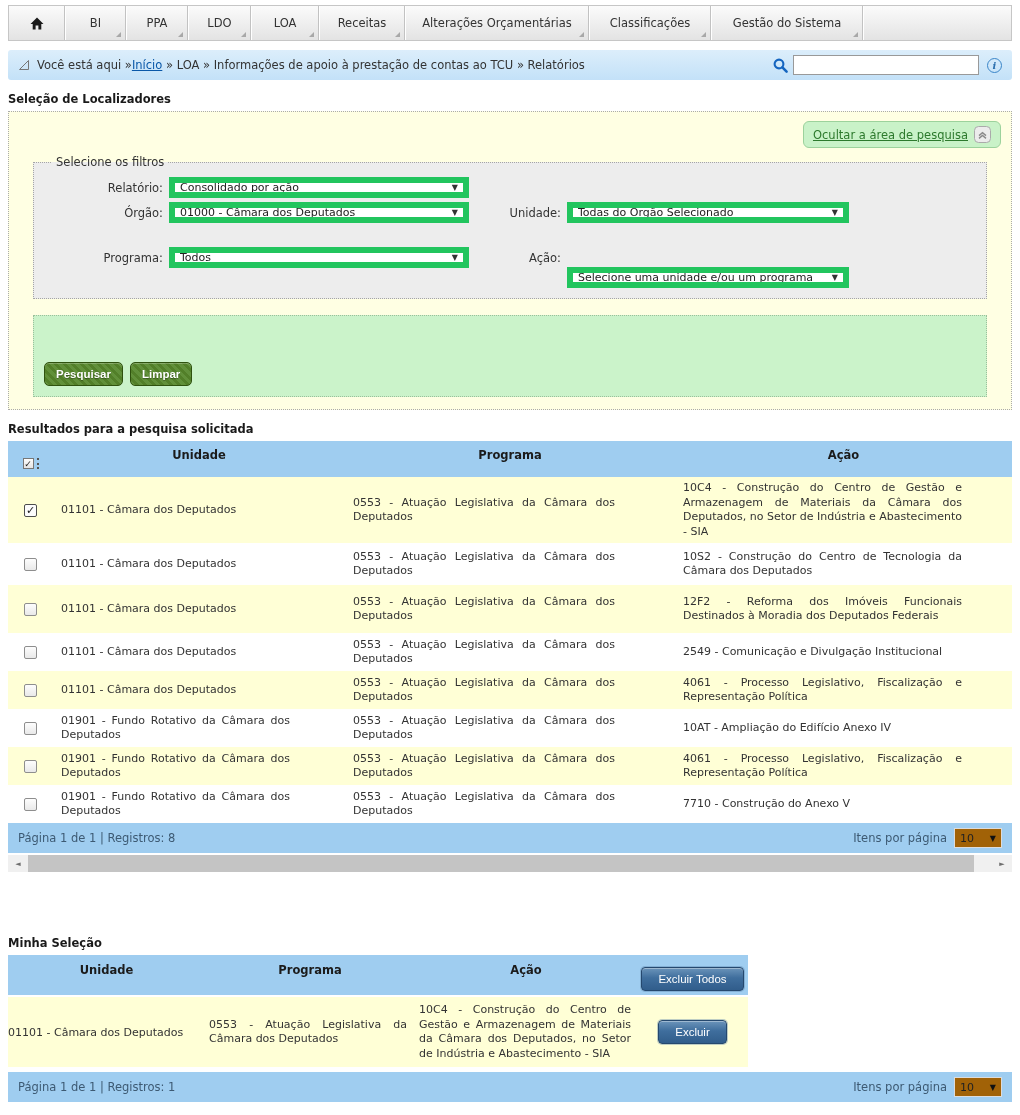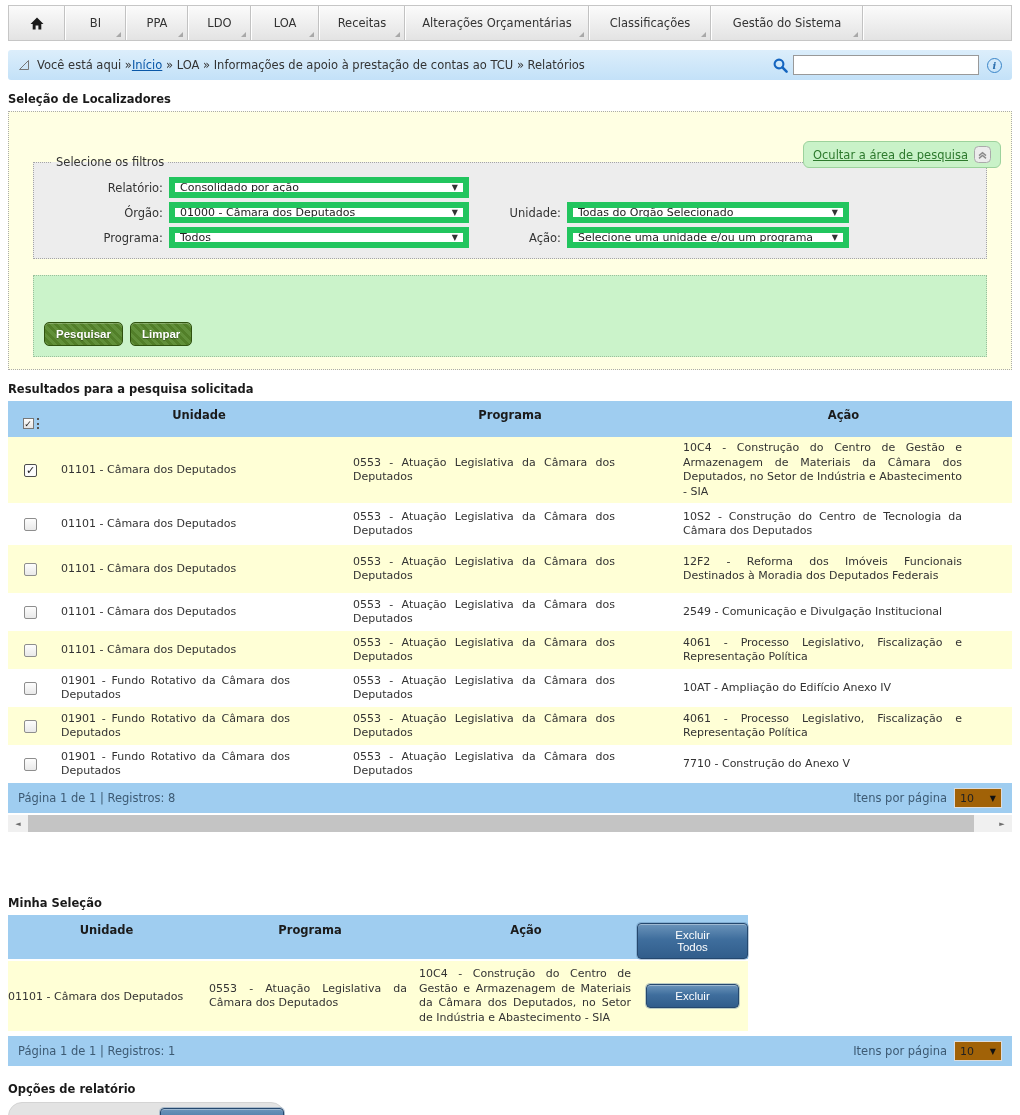--- a/index.html
+++ b/index.html
@@ -42,33 +42,33 @@
   .info-icon { width:15px; height:15px; margin-left:8px; border-radius:50%; border:1.5px solid #3a85c8;
                color:#2b6fae; font-weight:bold; font-size:10px; display:flex; align-items:center; justify-content:center;
                font-family:"DejaVu Serif", serif; font-style:italic; cursor:pointer; }
 
   
   .sec-title { font-weight:bold; font-size:11.5px; color:#1a1a1a; margin:12px 0 5px 0; }
 
   
   .search-panel { border:1px dotted #ababab; background:#ffffe3; padding:9px 12px 10px 12px; position:relative; }
   .hide-btn { position:absolute; top:9px; right:10px; display:flex; align-items:center; gap:6px;
-              background:#c9f2c8; border:1px solid #9cd29c; border-radius:6px; padding:4px 9px; cursor:pointer;margin-top:20px; }
+              background:#c9f2c8; border:1px solid #9cd29c; border-radius:6px; padding:4px 9px; cursor:pointer; }
   .hide-btn a { color:#2d7a2d; font-size:11.5px; }
   .filters-fieldset { margin:34px 12px 0 12px; border:1px dotted #a5a5a5; background:#ededed; padding:8px 12px 10px 12px; }
   .filters-fieldset legend { padding:0 4px; margin-left:6px; color:#333; font-size:11.5px; }
   .filters-grid { display:grid; grid-template-columns:117px 300px 86px 282px; column-gap:6px; row-gap:4px; align-items:center; }
   .flabel { text-align:right; color:#333; font-size:11.5px; }
   .sel { height:21px; background:#fff; border:6px solid #22c55e; display:flex; align-items:center;
          padding:0 5px; cursor:pointer; overflow:hidden; }
   .sel .sel-text { flex:1; white-space:nowrap; overflow:hidden; font-size:11px; color:#222; }
   .sel .caret { font-size:8px; color:#333; margin-left:4px; }
   .g-r1c1{grid-area:1/1;} .g-r1c2{grid-area:1/2;}
   .g-r2c1{grid-area:2/1;} .g-r2c2{grid-area:2/2;} .g-r2c3{grid-area:2/3;} .g-r2c4{grid-area:2/4;}
-  .g-r3c1{grid-area:3/1;} .g-r3c2{grid-area:3/2;} .g-r3c3{grid-area:3/3;} .g-r3c4{grid-area:3/4;}
+  .g-r3c1{grid-area:3/1;} .g-r3c2{grid-area:3/2;} .g-r3c3{grid-area:3/3;} .g-r3c4{grid-area:3/4;margin-top:40px;}
   .green-bar { margin:16px 12px 2px 12px; background:#cbf3ca; border:1px dotted #9bbf9b; padding:10px; display:flex; gap:7px; }
   .btn-green { background:repeating-linear-gradient(45deg,#61903a 0 3px,#527f29 3px 6px);
                border:1px solid #2f520f; border-radius:5px; color:#fff; font-size:11.5px; font-weight:bold;
                padding:5px 11px; cursor:pointer; text-shadow:0 1px 1px rgba(0,0,0,.35);
                box-shadow: inset 0 1px 0 rgba(255,255,255,.25); margin-top: 36px; }
 
   
   .thead, .rrow { display:grid; grid-template-columns:45px 292px 330px 337px; }
   .thead { background:#9fcdf0; min-height:36px; }
   .th { font-weight:bold; color:#1b1b1b; font-size:11.5px; text-align:center; padding-top:7px; }
@@ -110,21 +110,21 @@
   .mshead, .msrow { display:grid; grid-template-columns:197px 210px 222px 111px; width:740px; }
   .mshead { background:#9fcdf0; min-height:40px; }
   .mshead .th { padding-top:8px; }
   .th-btn { display:flex; align-items:center; justify-content:center; padding-top:0; }
   .msrow { background:#ffffd6; min-height:70px; margin-top:2px; }
   .msrow .cell { padding:6px 0; }
   .ms-unidade { padding:0 5px; color:#333; }
   .ms-programa .jtext { padding:0 8px 0 4px; }
   .ms-acao .jtext { padding:0 6px 0 4px; }
   .btn-blue { background:linear-gradient(#6b94ba,#3f6e9d 45%,#315d8b); border:1px solid #25486e; border-radius:4px;
-              color:#fff; font-size:11.5px; padding:5px 28px; cursor:pointer;
+              color:#fff; font-size:11.5px; padding:5px 16px; cursor:pointer;
               box-shadow:0 0 0 1px rgba(90,130,170,.4), inset 0 1px 0 rgba(255,255,255,.35); }
   .msfoot { margin-top:5px; }
 
   
   .report-box { margin-top:6px; width:277px; height:48px; background:#e3e3e3; border:1px solid #d4d4d4;
                 border-radius:14px; display:flex; align-items:center; padding-left:30px; gap:8px; }
   .report-box .flabel { text-align:left; }
   .fmt-sel { width:62px; height:21px; background:#fff; border:1px solid #7f9db9; display:flex; align-items:center; padding:0 5px; cursor:pointer; }
   .fmt-sel .sel-text { flex:1; font-size:11px; color:#222; }
   .fmt-sel .caret { font-size:8px; color:#111; }

